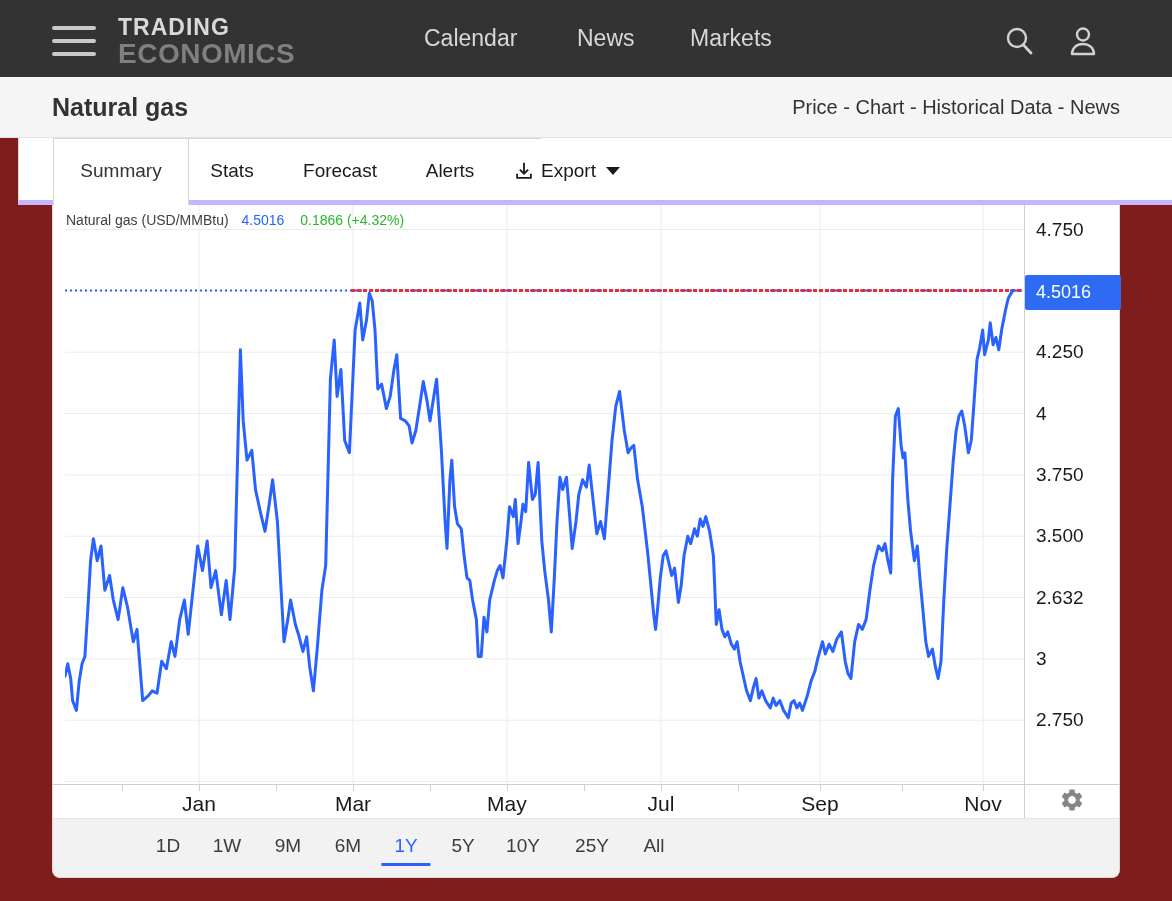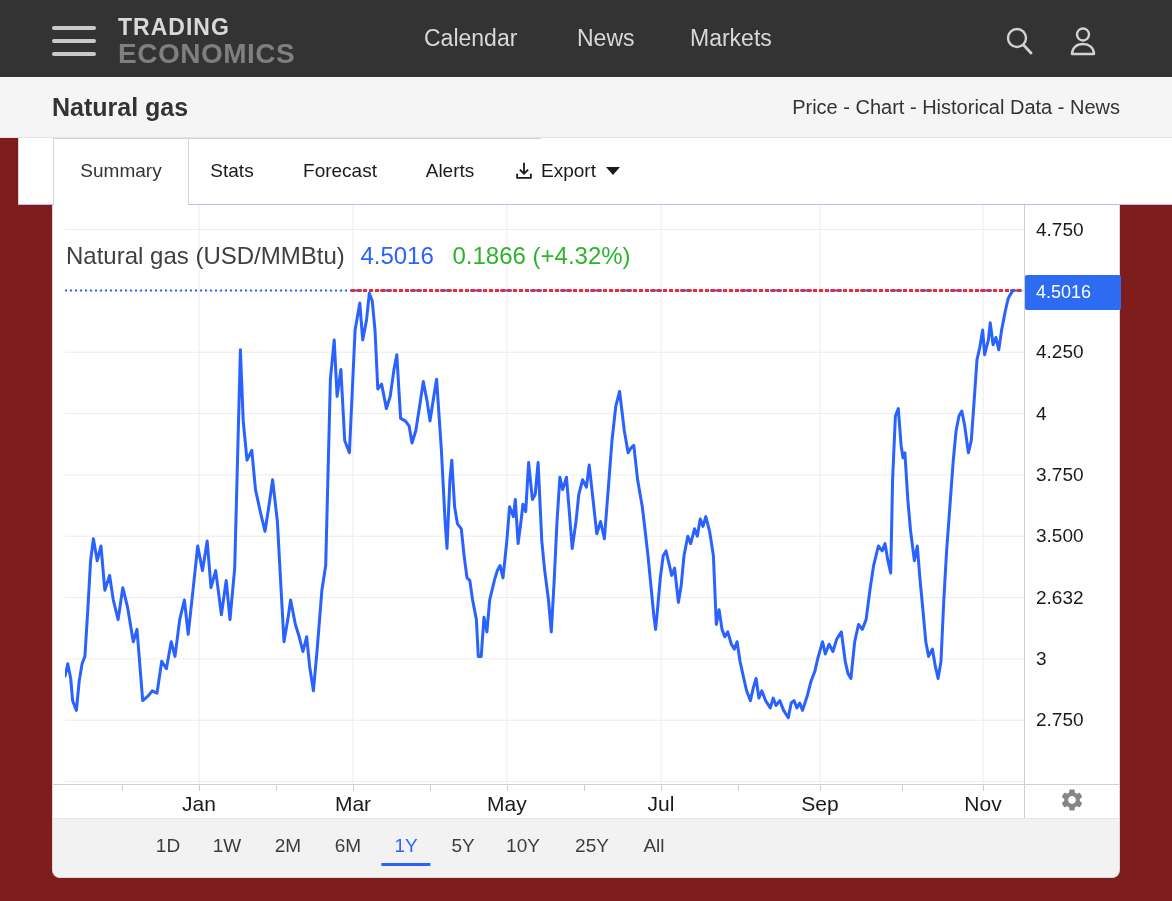--- a/index.html
+++ b/index.html
@@ -16,31 +16,31 @@
   .brand .l2 { font-size:28px; font-weight:bold; color:#7f7f7f; letter-spacing:0.5px; margin-top:1px; }
   .nav-link { position:absolute; top:0; height:77px; line-height:77px; font-size:23px; color:#d8d8d8; cursor:pointer; }
   .nav-icon { position:absolute; cursor:pointer; }
 
   
   .subheader { position:absolute; left:0; top:77px; width:1172px; height:61px; background:#f5f5f5; border-bottom:1px solid #e2e2e2; }
   .subheader h1 { position:absolute; left:52px; top:0; height:60px; line-height:60px; font-size:25px; font-weight:bold; color:#333; }
   .subheader .crumbs { position:absolute; right:52px; top:0; height:60px; line-height:60px; font-size:20px; color:#333; cursor:pointer; }
 
   
-  .tabrow { position:absolute; left:18px; top:138px; width:1154px; height:67px; background:#fff; border-left:1px solid #d6d6d6; border-bottom:1px solid #c4b5fd; }
+  .tabrow { position:absolute; left:18px; top:138px; width:1154px; height:67px; background:#fff; border-left:1px solid #d6d6d6; border-bottom:5px solid #c4b5fd; }
   .tabrow .topline { position:absolute; left:34px; top:0; width:488px; height:1px; background:#d6d6d6; }
   .tab-active { position:absolute; left:34px; top:1px; width:136px; height:66px; background:#fff; border-left:1px solid #d6d6d6; border-right:1px solid #d6d6d6; text-align:center; line-height:64px; font-size:19px; color:#333; cursor:pointer; }
   .tab { position:absolute; top:0; height:66px; line-height:66px; font-size:19px; color:#1a1a1a; transform:translateX(-50%); cursor:pointer; white-space:nowrap; }
   .export-group { position:absolute; left:494px; top:0; height:66px; display:flex; align-items:center; gap:6px; cursor:pointer; }
   .export-group .lbl { font-size:19px; color:#1a1a1a; }
   .caret { width:0; height:0; border-left:7px solid transparent; border-right:7px solid transparent; border-top:8px solid #1a1a1a; margin-left:4px; }
 
   
   .card { position:absolute; left:52px; top:205px; width:1068px; height:673px; border-left:1px solid #d9d9d9; border-right:1px solid #d9d9d9; border-bottom:1px solid #d9d9d9; border-radius:0 0 8px 8px; background:#fff; }
-  .chart-title { position:absolute; left:13px; top:1px; height:28px; line-height:28px; font-size:24px; white-space:nowrap; z-index:5; background:transparent;margin-top:36px; }
+  .chart-title { position:absolute; left:13px; top:1px; height:28px; line-height:28px; font-size:14px; white-space:nowrap; z-index:5; background:transparent; }
   .chart-title .inst { color:#3f3f3f; }
   .chart-title .price { margin-left:9px; font-weight:normal; }
   .chart-title .chg { margin-left:12px; }
   #plot { position:absolute; left:12px; top:0; width:959px; height:579px; }
   .right-sep { position:absolute; left:971px; top:0; width:1px; height:613px; background:#cfcfcf; }
   .axis-bottom { position:absolute; left:0; top:579px; width:1066px; height:1px; background:#cfcfcf; }
   .tick { position:absolute; top:580px; width:1px; height:6px; background:#cfcfcf; }
   .y-label { position:absolute; left:983px; height:24px; line-height:24px; font-size:19px; color:#1a1a1a; }
   .x-label { position:absolute; top:584px; height:30px; line-height:30px; font-size:21px; color:#1a1a1a; transform:translateX(-50%); }
   .price-badge { position:absolute; left:972px; width:96px; height:35px; line-height:35px; padding-left:11px; font-size:18px; color:#fff; border-radius:2px; }
@@ -167,21 +167,21 @@
       </div>
     <div class="price-badge" id="badge" style="top: 70px; background: rgb(44, 107, 242);">4.5016</div>
 
     <svg class="gear" viewBox="0 0 24 24">
       <path fill="#868686" d="M19.14,12.94c0.04-0.3,0.06-0.61,0.06-0.94c0-0.32-0.02-0.64-0.07-0.94l2.03-1.58c0.18-0.14,0.23-0.41,0.12-0.61 l-1.92-3.32c-0.12-0.22-0.37-0.29-0.59-0.22l-2.39,0.96c-0.5-0.38-1.03-0.7-1.62-0.94L14.4,2.81c-0.04-0.24-0.24-0.41-0.48-0.41 h-3.84c-0.24,0-0.43,0.17-0.47,0.41L9.25,5.35C8.66,5.59,8.12,5.92,7.63,6.29L5.24,5.33c-0.22-0.08-0.47,0-0.59,0.22L2.74,8.87 C2.62,9.08,2.66,9.34,2.86,9.48l2.03,1.58C4.84,11.36,4.8,11.69,4.8,12s0.02,0.64,0.07,0.94l-2.03,1.58 c-0.18,0.14-0.23,0.41-0.12,0.61l1.92,3.32c0.12,0.22,0.37,0.29,0.59,0.22l2.39-0.96c0.5,0.38,1.03,0.7,1.62,0.94l0.36,2.54 c0.05,0.24,0.24,0.41,0.48,0.41h3.84c0.24,0,0.44-0.17,0.47-0.41l0.36-2.54c0.59-0.24,1.13-0.56,1.62-0.94l2.39,0.96 c0.22,0.08,0.47,0,0.59-0.22l1.92-3.32c0.12-0.22,0.07-0.47-0.12-0.61L19.14,12.94z M12,15.6c-1.98,0-3.6-1.62-3.6-3.6 s1.62-3.6,3.6-3.6s3.6,1.62,3.6,3.6S13.98,15.6,12,15.6z"></path>
     </svg>
 
     <div class="range-strip" id="range-strip">
         <span class="range-btn" style="left: 115px;">1D</span>
         <span class="range-btn" style="left: 174px;">1W</span>
-        <span class="range-btn" style="left: 235px;">2M</span>
+        <span class="range-btn" style="left: 235px;">9M</span>
         <span class="range-btn" style="left: 295px;">6M</span>
         <span class="range-btn active" style="color: rgb(41, 98, 255); border-bottom-color: rgb(41, 98, 255); left: 353px;">1Y</span>
         <span class="range-btn" style="left: 410px;">5Y</span>
         <span class="range-btn" style="left: 470px;">10Y</span>
         <span class="range-btn" style="left: 539px;">25Y</span>
         <span class="range-btn" style="left: 601px;">All</span>
       </div>
   </div>
 
 </div>

